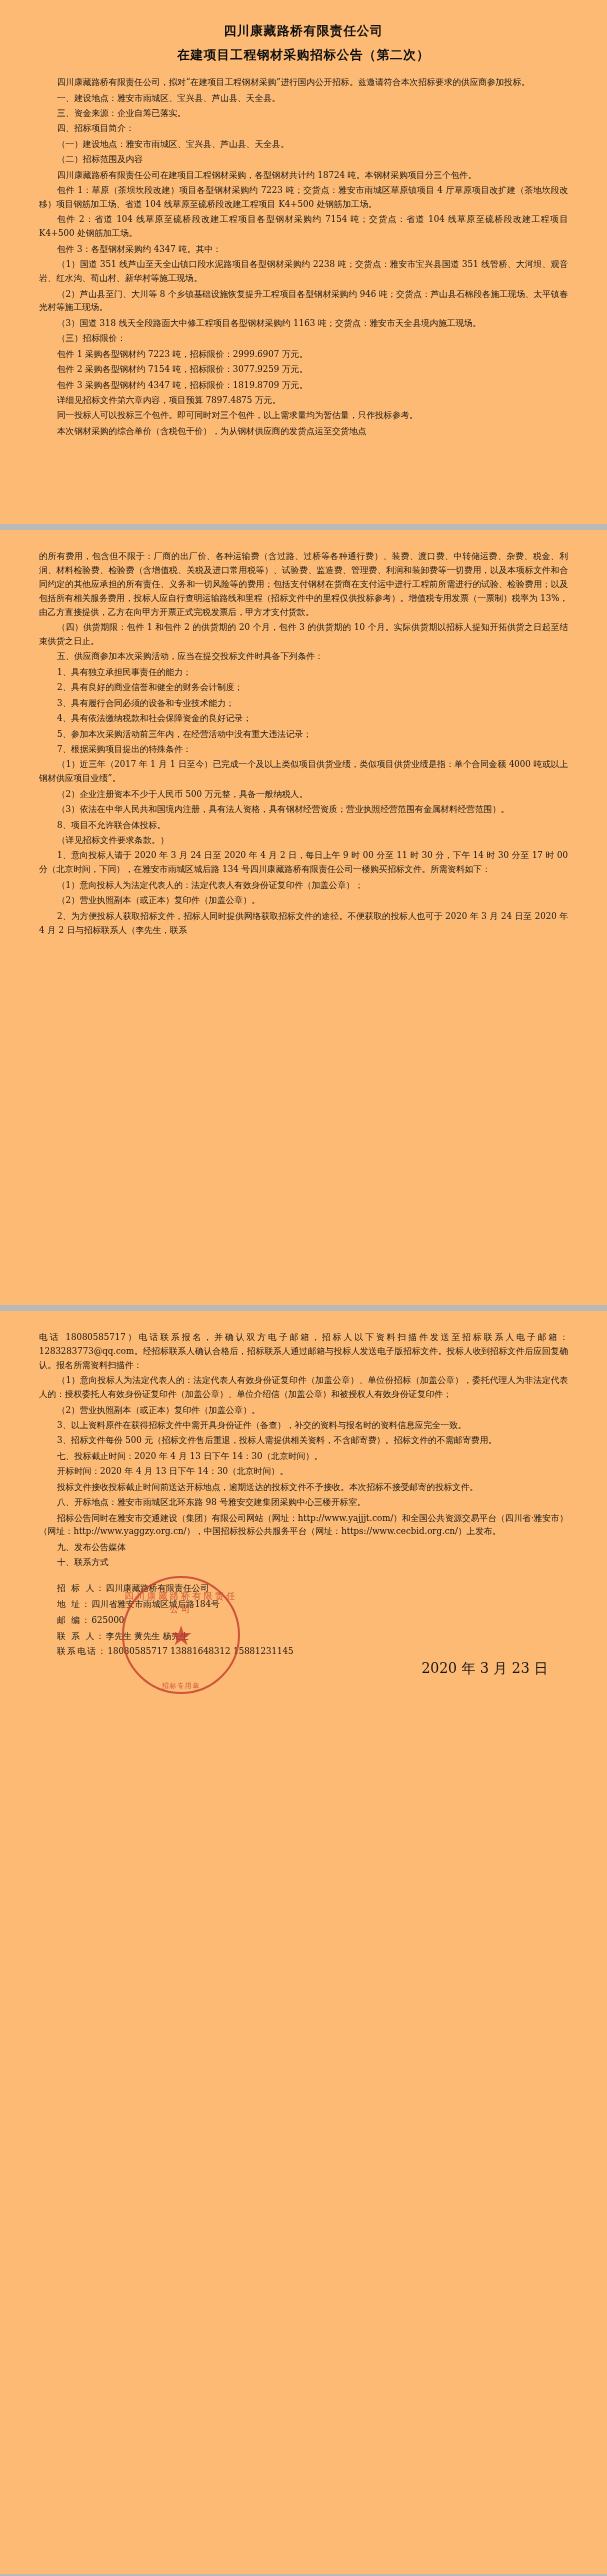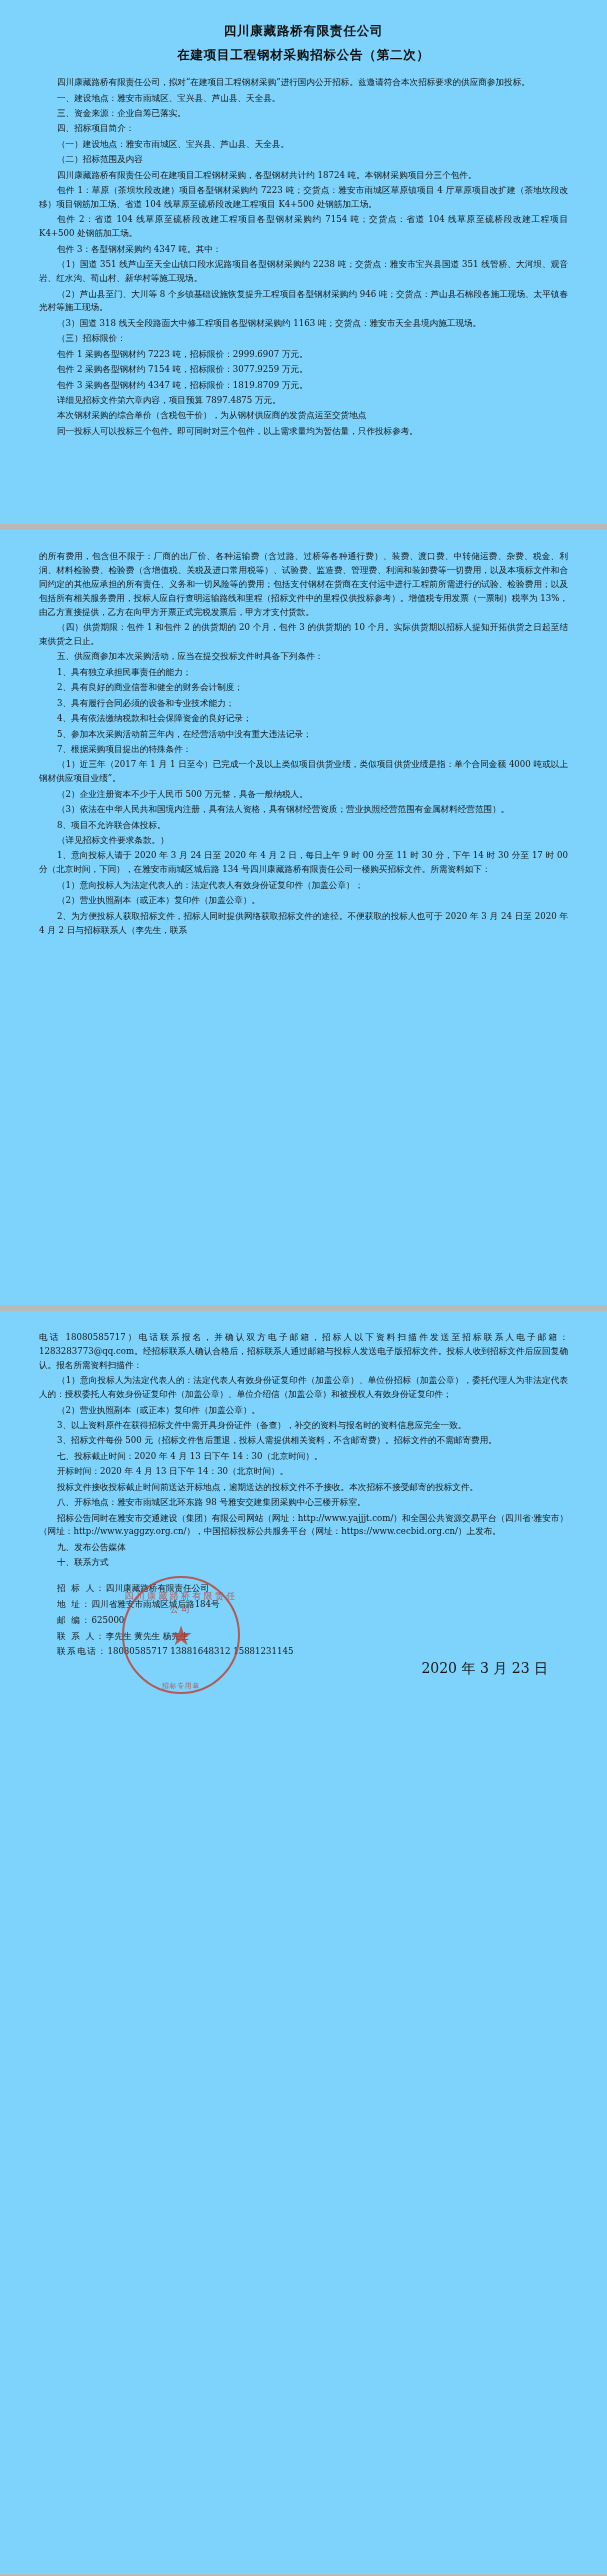--- a/index.html
+++ b/index.html
@@ -6,21 +6,21 @@
     margin: 0;
     padding: 0;
     background: #b9b9b9;
   }
   body {
     width: 607px;
     font-family: "DejaVu Sans", "Liberation Sans", sans-serif;
   }
   .page {
     width: 607px;
-    background: #7dd3fc;
+    background: #fdba74;
     box-sizing: border-box;
     padding: 20px 39px 20px 39px;
     position: relative;
   }
   .page + .page {
     margin-top: 6px;
   }
   .page-1 { height: 524px; }
   .page-2 { height: 775px; }
   .page-3 { height: 1263px; }
@@ -129,22 +129,22 @@
   <p class="ind2">包件 2：省道 104 线草原至硫桥段改建工程项目各型钢材采购约 7154 吨；交货点：省道 104 线草原至硫桥段改建工程项目 K4+500 处钢筋加工场。</p>
   <p class="ind2">包件 3：各型钢材采购约 4347 吨。其中：</p>
   <p class="ind2">（1）国道 351 线芦山至天全山镇口段水泥路项目各型钢材采购约 2238 吨；交货点：雅安市宝兴县国道 351 线管桥、大河坝、观音岩、红水沟、荀山村、新华村等施工现场。</p>
   <p class="ind2">（2）芦山县至门、大川等 8 个乡镇基础设施恢复提升工程项目各型钢材采购约 946 吨；交货点：芦山县石棉段各施工现场、太平镇春光村等施工现场。</p>
   <p class="ind2">（3）国道 318 线天全段路面大中修工程项目各型钢材采购约 1163 吨；交货点：雅安市天全县境内施工现场。</p>
   <p class="ind2">（三）招标限价：</p>
   <p class="ind2">包件 1 采购各型钢材约 7223 吨，招标限价：2999.6907 万元。</p>
   <p class="ind2">包件 2 采购各型钢材约 7154 吨，招标限价：3077.9259 万元。</p>
   <p class="ind2">包件 3 采购各型钢材约 4347 吨，招标限价：1819.8709 万元。</p>
   <p class="ind2">详细见招标文件第六章内容，项目预算 7897.4875 万元。</p>
+  <p class="ind2">同一投标人可以投标三个包件。即可同时对三个包件，以上需求量均为暂估量，只作投标参考。</p>
   <p class="ind2">本次钢材采购的综合单价（含税包干价），为从钢材供应商的发货点运至交货地点</p>
-  <p class="ind2">同一投标人可以投标三个包件。即可同时对三个包件，以上需求量均为暂估量，只作投标参考。</p>
 </div>
 
 <div class="page page-2">
   <p class="ind0">的所有费用，包含但不限于：厂商的出厂价、各种运输费（含过路、过桥等各种通行费）、装费、渡口费、中转储运费、杂费、税金、利润、材料检验费、检验费（含增值税、关税及进口常用税等）、试验费、监造费、管理费、利润和装卸费等一切费用，以及本项标文件和合同约定的其他应承担的所有责任、义务和一切风险等的费用；包括支付钢材在货商在支付运中进行工程前所需进行的试验、检验费用；以及包括所有相关服务费用，投标人应自行查明运输路线和里程（招标文件中的里程仅供投标参考）。增值税专用发票（一票制）税率为 13%，由乙方直接提供，乙方在向甲方开票正式完税发票后，甲方才支付货款。</p>
   <p class="ind2">（四）供货期限：包件 1 和包件 2 的供货期的 20 个月，包件 3 的供货期的 10 个月。实际供货期以招标人提知开拓供货之日起至结束供货之日止。</p>
   <p class="ind2">五、供应商参加本次采购活动，应当在提交投标文件时具备下列条件：</p>
   <p class="ind2">1、具有独立承担民事责任的能力；</p>
   <p class="ind2">2、具有良好的商业信誉和健全的财务会计制度；</p>
   <p class="ind2">3、具有履行合同必须的设备和专业技术能力；</p>
   <p class="ind2">4、具有依法缴纳税款和社会保障资金的良好记录；</p>

